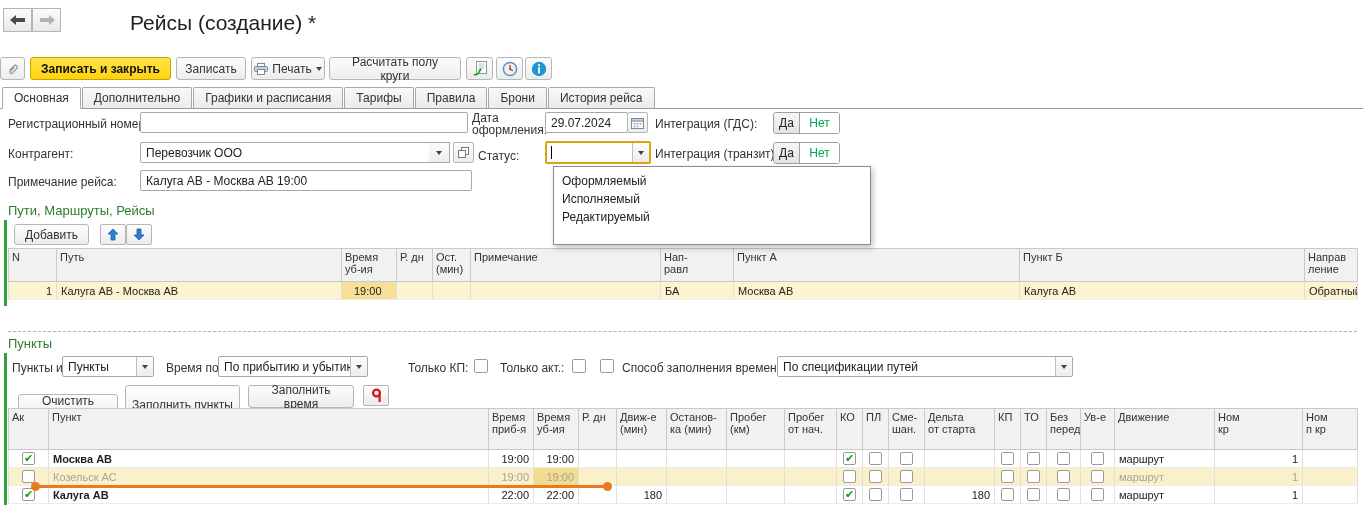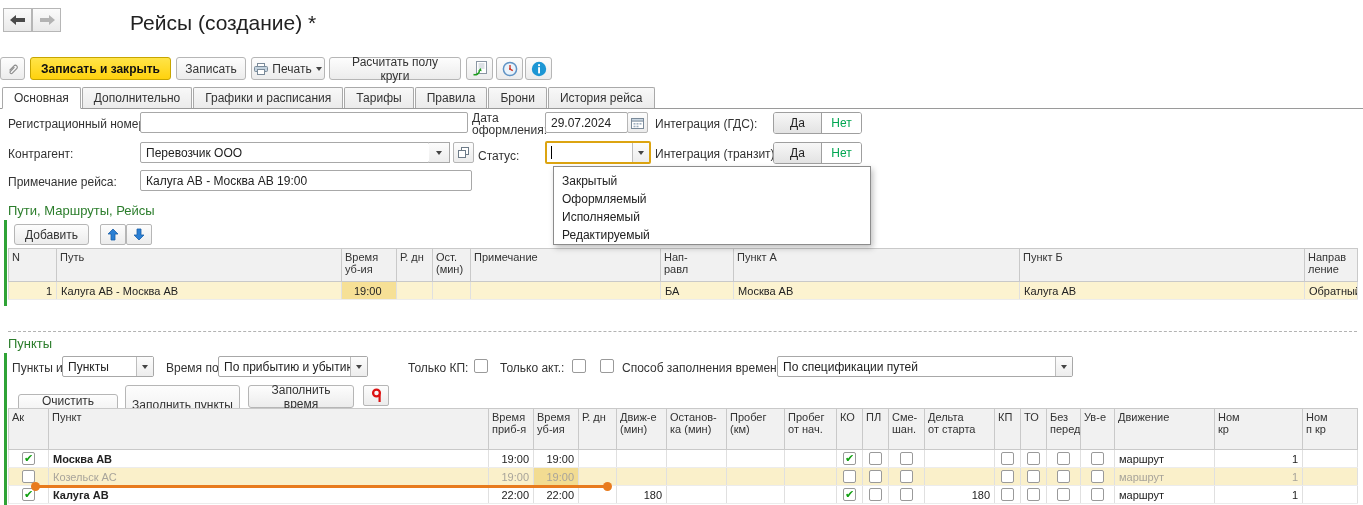--- a/index.html
+++ b/index.html
@@ -17,21 +17,21 @@
           font-family:inherit; font-size:12px; color:#333; cursor:default; padding:0 6px; }
   .tbtn.primary { background:linear-gradient(#ffe448,#ffd20e); border:1px solid #c7a500; font-weight:bold; color:#111; }
   .sqbtn { position:absolute; width:21px; height:21px; display:flex; align-items:center; justify-content:center;
            background:linear-gradient(#fdfdfd,#ececec); border:1px solid #b6b6b6; border-radius:2px; }
   .tri { width:0; height:0; border:3.5px solid transparent; border-top:4.5px solid #444; margin-top:4px; }
   .ddbtn { width:17px; align-self:stretch; border-left:1px solid #bdbdbd; background:linear-gradient(#fcfcfc,#ededed);
            display:flex; align-items:center; justify-content:center; }
   .ddbtn-abs { position:absolute; width:21px; height:21px; border:1px solid #a8a8a8; border-left:none;
            background:linear-gradient(#fcfcfc,#ededed); display:flex; align-items:center; justify-content:center; }
   .yn { position:absolute; display:flex; height:22px; border:1px solid #9f9f9f; border-radius:3px; overflow:hidden; font-size:12px; }
-  .yn .yes { width:48px; display:flex; align-items:center; justify-content:center; background:linear-gradient(#f7f7f7,#e3e3e3); border-right:1px solid #9f9f9f; color:#222; }
+  .yn .yes { width:26px; display:flex; align-items:center; justify-content:center; background:linear-gradient(#f7f7f7,#e3e3e3); border-right:1px solid #9f9f9f; color:#222; }
   .yn .no  { width:39px; display:flex; align-items:center; justify-content:center; background:#fff; color:#00a651; }
   .cbx { position:absolute; width:14px; height:14px; border:1px solid #9a9a9a; background:#fff; border-radius:2px; }
   .cb  { display:inline-block; width:13px; height:13px; border:1px solid #9a9a9a; background:#fff; border-radius:2px;
          line-height:11px; text-align:center; font-size:11px; font-weight:bold; color:#12a012; vertical-align:middle; }
   .sect-title { position:absolute; font-size:13px; color:#2b7d2b; }
   .grpbar { position:absolute; left:4px; width:3px; background:#2fa336; }
   .dashed { position:absolute; left:8px; width:1349px; border-top:1px dashed #b3b3b3; }
 
   
   .navbtn { position:absolute; top:8px; width:29px; height:24px; background:linear-gradient(#fbfbfb,#e9e9e9);
@@ -203,21 +203,20 @@
         <span class="tri"></span>
       </span>
   </div>
   <div class="lbl" style="left:655px;top:147px">Интеграция (транзит):</div>
   <div class="yn" style="left:773px;top:142px">
     <div class="yes">Да</div>
     <div class="no">Нет</div>
   </div>
 
   <div class="popup">
-    <div class="popup-item">Закрытый</div>
     <div class="popup-item">Оформляемый</div>
     <div class="popup-item">Исполняемый</div>
     <div class="popup-item">Редактируемый</div>
   </div>
 
   <div class="sect-title" style="left:8px;top:203px">Пути, Маршруты, Рейсы</div>
   <div class="grpbar" style="top:220px;height:86px"></div>
   <button class="tbtn" style="left:14px;top:224px;width:75px;height:21px">Добавить</button>
   <button class="sqbtn" style="left:100px;top:224px;width:26px">
     <svg width="12" height="13" viewBox="0 0 12 13">

